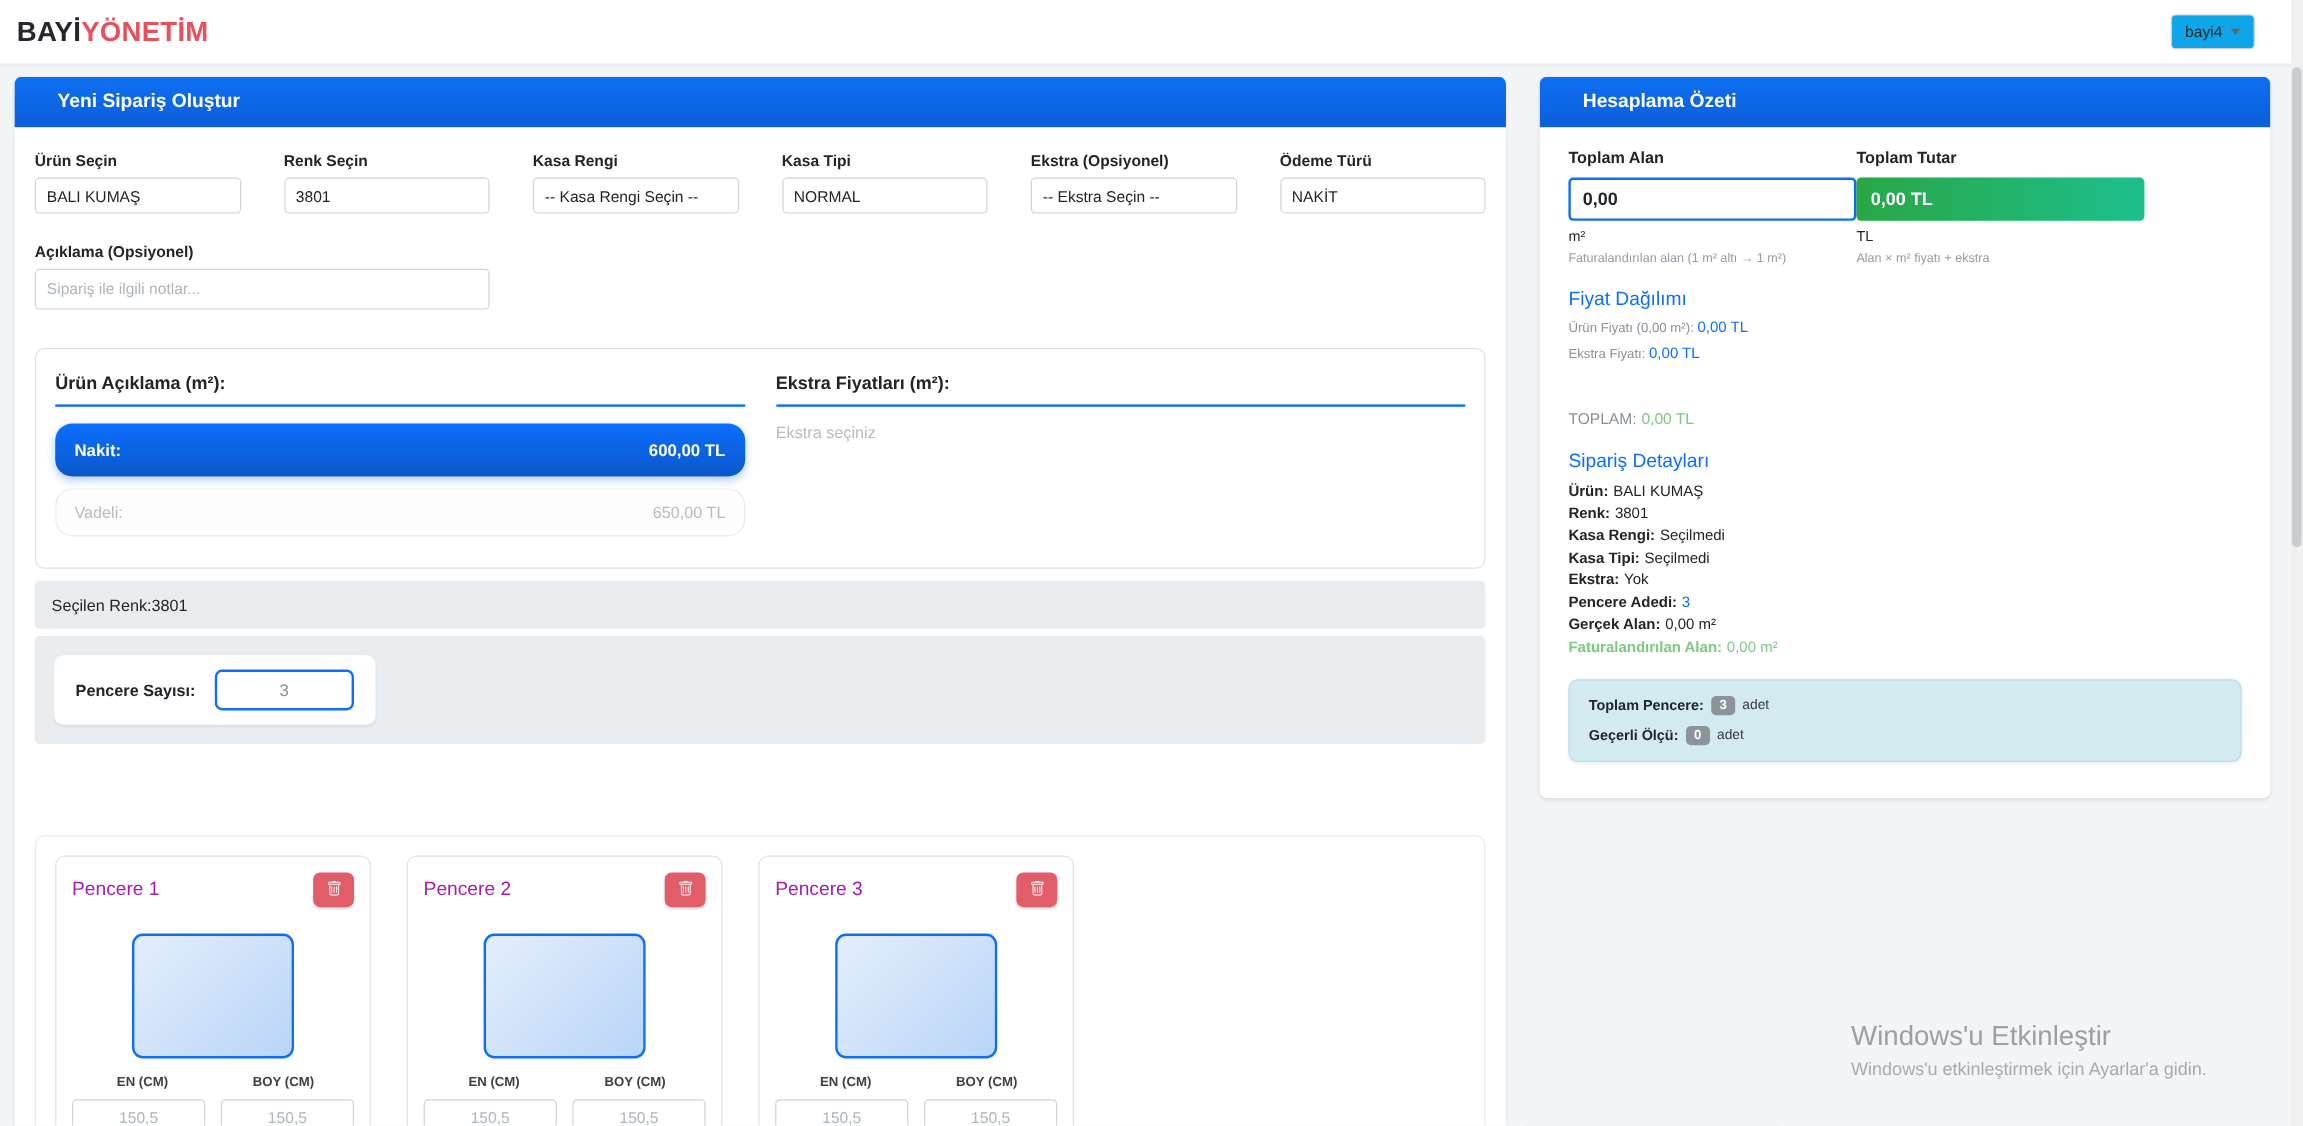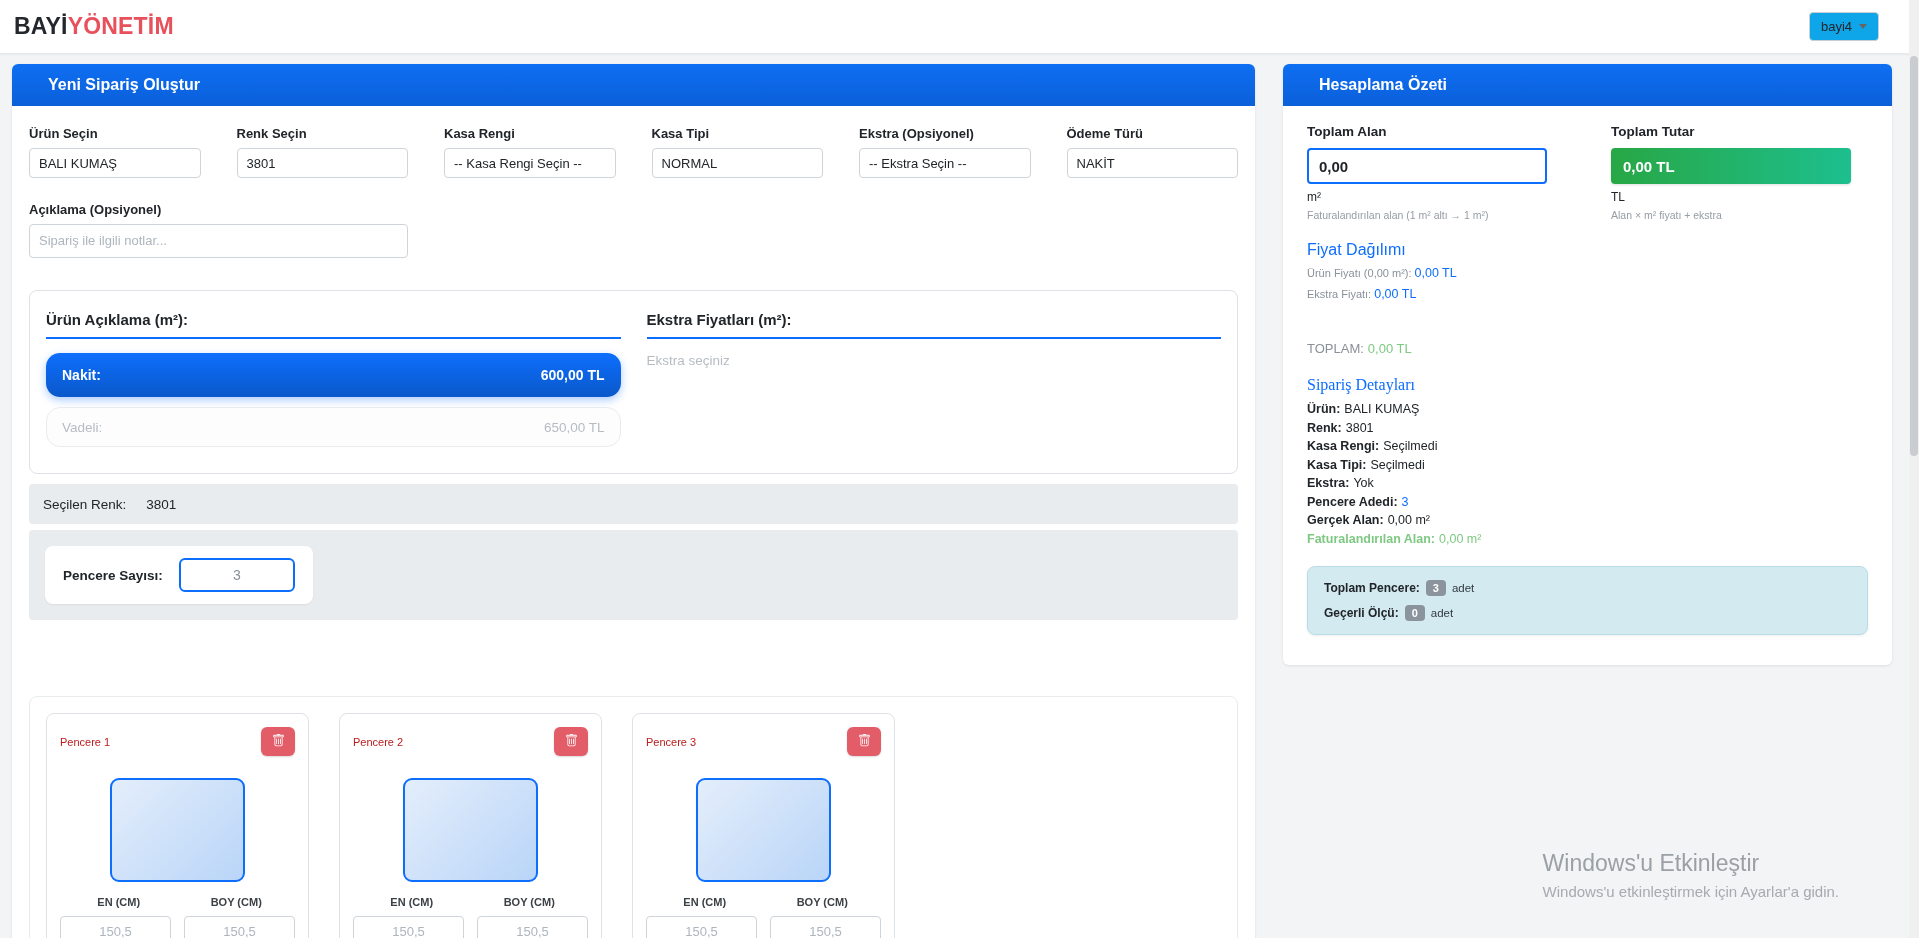--- a/index.html
+++ b/index.html
@@ -65,49 +65,49 @@
     color:#fff; font-weight:bold; padding:0 16px; font-size:14px;
     box-shadow:0 3px 8px rgba(13,110,253,.35);
   }
   .price-row.inactive {
     height:40px; background:#fdfdfe; border:1px solid #e9ecef;
     color:#b6bcc2; padding:0 15px; margin-top:10px; font-size:13.5px;
   }
   .empty-extra { color:#b6bcc2; font-size:13.5px; margin-top:2px; }
 
   
-  .selected-color { margin-top:10px; background:#e9ecef; border-radius:4px; height:40px; display:flex; align-items:center; padding:0 14px; font-size:13.5px;gap:20px; }
+  .selected-color { margin-top:10px; background:#e9ecef; border-radius:4px; height:40px; display:flex; align-items:center; padding:0 14px; font-size:13.5px; }
   .count-strip { margin-top:6px; background:#e9ecef; border-radius:4px; padding:16px; }
   .count-card { display:inline-flex; align-items:center; gap:16px; background:#fff; border-radius:8px; padding:12px 18px; box-shadow:0 1px 2px rgba(0,0,0,.06); }
   .count-card label { font-size:13.5px; font-weight:bold; }
   .count-input { width:116px; height:34px; border:2px solid #0d6efd; border-radius:6px; text-align:center; font-size:14px; color:#8a9199; font-family:inherit; }
 
   
   .windows-wrap { margin-top:76px; border:1px solid #e9ecef; border-radius:8px; padding:16px; display:flex; gap:30px; }
   .win-card { width:263px; border:1px solid #dee2e6; border-radius:8px; padding:13px 13px 18px; background:#fff; }
   .win-head { display:flex; justify-content:space-between; align-items:center; }
-  .win-title { color:#b91c1c; font-size:11px; }
+  .win-title { color:#a21caf; font-size:16px; }
   .trash-btn {
     width:34px; height:29px; background:#e35d68; border:none; border-radius:6px;
     display:flex; align-items:center; justify-content:center; cursor:pointer;
     box-shadow:0 1px 2px rgba(0,0,0,.15);
   }
   .win-preview {
     width:135px; height:104px; margin:22px auto 14px;
     border:2px solid #0d6efd; border-radius:9px;
     background:linear-gradient(135deg,#e4eefb,#b9d5f8);
   }
   .dim-labels { display:flex; margin-top:6px; }
   .dim-labels span { flex:1; text-align:center; font-size:11px; font-weight:bold; color:#3c4146; }
   .dim-inputs { display:flex; gap:13px; margin-top:8px; }
   .dim-inputs input { flex:1; min-width:0; height:31px; border:1px solid #ced4da; border-radius:4px; text-align:center; font-size:13px; font-family:inherit; }
 
   
   .right-panel .panel-body { padding:18px 24px 30px; }
-  .sum-row { display:flex; gap:64px; }
+  .sum-row { display:flex; }
   .sum-col { width:240px; }
   .sum-col .lbl { font-size:13.5px; font-weight:bold; margin-bottom:9px; }
   .area-input { width:100%; height:36px; border:2px solid #0d6efd; border-radius:4px; font-size:15px; font-weight:bold; padding:0 10px; color:#212529; font-family:inherit; }
   .unit { font-size:12px; margin-top:6px; color:#212529; }
   .cap { font-size:10.5px; color:#969ca3; margin-top:5px; white-space:nowrap; }
   .amount-box {
     height:36px; border-radius:4px; background:linear-gradient(90deg,#28a745,#1dbf8e);
     color:#fff; font-weight:bold; font-size:15px; display:flex; align-items:center; padding:0 12px;
     box-shadow:0 1px 3px rgba(0,0,0,.12);
   }
@@ -311,21 +311,21 @@
         <span>Ürün Fiyatı (0,00 m²):</span><span class="val">0,00 TL</span>
       </div>
       <div class="pb-line">
         <span>Ekstra Fiyatı:</span><span class="val">0,00 TL</span>
       </div>
 
       <div class="total-line">
         <span>TOPLAM:</span><span class="val">0,00 TL</span>
       </div>
 
-      <div class="section-link" style="font-family:Liberation Serif, serif;">Sipariş Detayları</div>
+      <div class="section-link" style="">Sipariş Detayları</div>
       <div class="details">
         <div class="detail-row"><b>Ürün:</b><span>BALI KUMAŞ</span></div>
         <div class="detail-row"><b>Renk:</b><span>3801</span></div>
         <div class="detail-row"><b>Kasa Rengi:</b><span>Seçilmedi</span></div>
         <div class="detail-row"><b>Kasa Tipi:</b><span>Seçilmedi</span></div>
         <div class="detail-row"><b>Ekstra:</b><span>Yok</span></div>
         <div class="detail-row"><b>Pencere Adedi:</b><span class="val-blue">3</span></div>
         <div class="detail-row"><b>Gerçek Alan:</b><span>0,00 m²</span></div>
         <div class="detail-row row-green"><b>Faturalandırılan Alan:</b><span>0,00 m²</span></div>
       </div>

